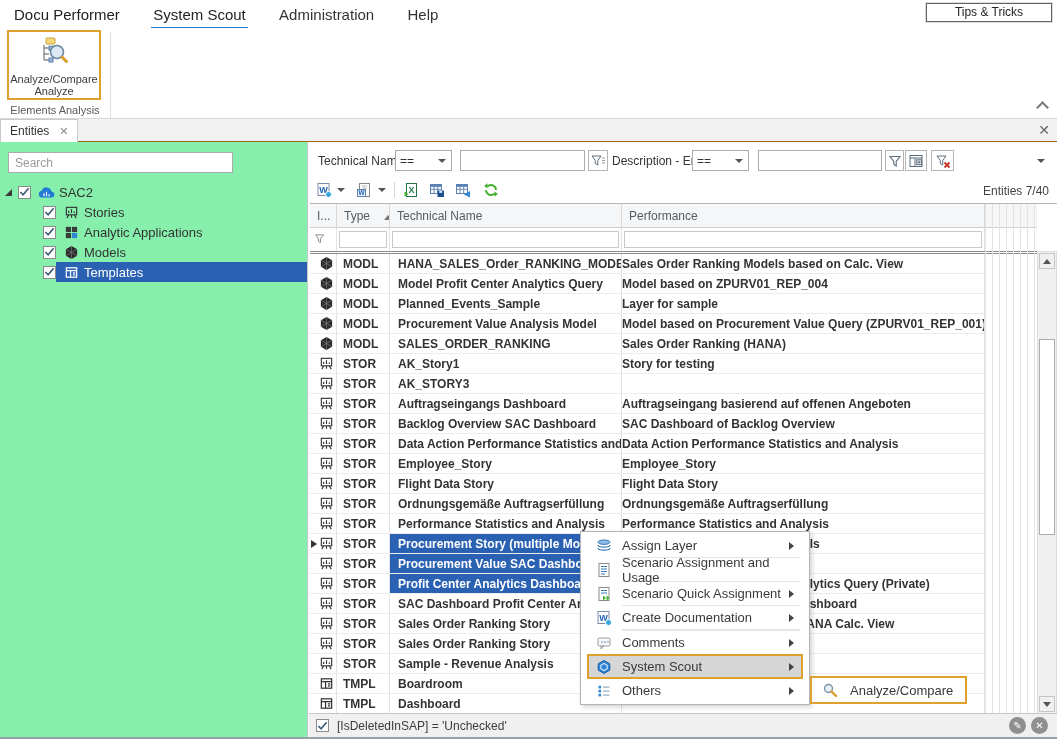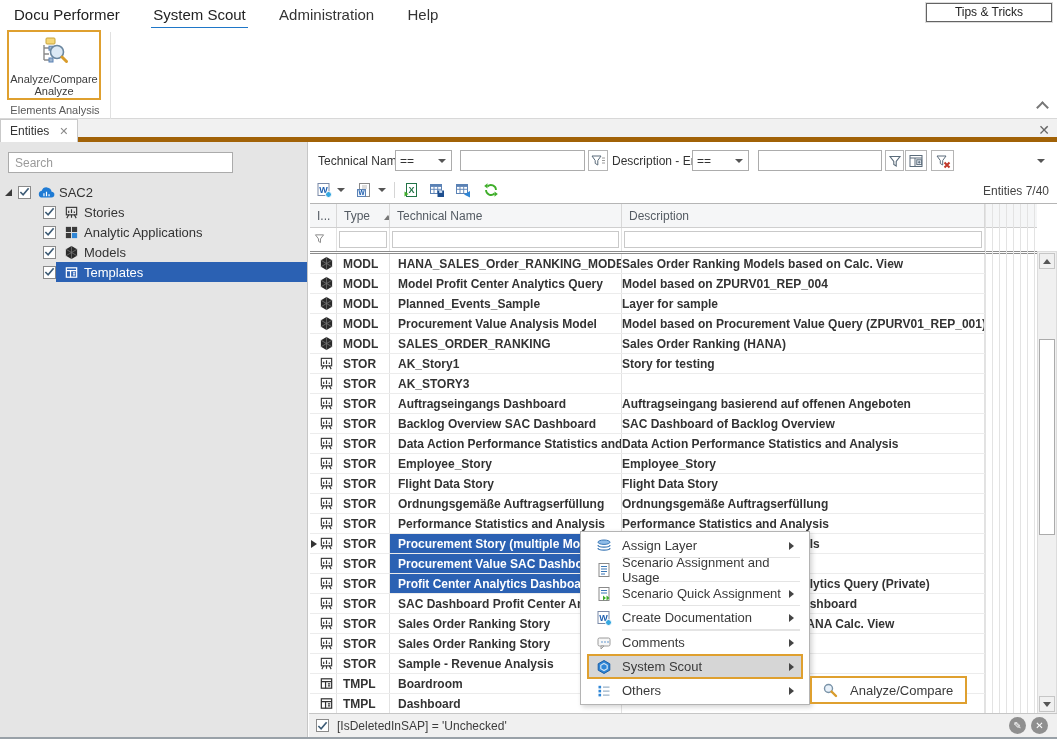--- a/index.html
+++ b/index.html
@@ -20,28 +20,28 @@
   .ribbon { position:absolute; left:0; top:28px; width:100%; height:91px; background:#fff; border-bottom:1px solid #d8d8d8; }
   .bigbtn { position:absolute; left:7px; top:2px; width:94px; height:70px; border:2px solid #dfa02f;
             background:#fff; text-align:center; padding-top:4px; }
   .bigbtn .blabel { font-size:11px; line-height:12px; color:#3c3c3c; margin-top:2px; }
   .groupsep { position:absolute; left:110px; top:4px; width:1px; height:99px; background:#e0e0e0; }
   .grouplabel { position:absolute; left:0; top:76px; width:110px; text-align:center; font-size:11px; color:#5a5a5a; }
   .chev-up { position:absolute; right:10px; bottom:6px; width:9px; height:9px; border-top:2px solid #777;
              border-right:2px solid #777; transform:rotate(-45deg); }
 
   
-  .tabrow { position:absolute; left:0; top:119px; width:100%; height:23px; background:#f1f1f1; border-bottom:5px solid #a16207; }
+  .tabrow { position:absolute; left:0; top:119px; width:100%; height:23px; background:#f1f1f1; border-bottom:1px solid #a16207; }
   .tab { position:absolute; left:0; top:0; height:23px; background:#fff; border:1px solid #c9c9c9; border-bottom:none;
          padding:4px 8px 0 9px; font-size:12px; color:#333; }
   .tab .x { color:#8a8a8a; font-size:11px; margin-left:10px; }
   .panel-close { position:absolute; right:7px; top:3px; font-size:14px; color:#666; line-height:16px; }
 
   
-  .leftpanel { position:absolute; left:0; top:142px; width:308px; height:597px; background:#e5e5e5; border-right:1px solid #c6c6c6; }
+  .leftpanel { position:absolute; left:0; top:142px; width:308px; height:597px; background:#86efac; border-right:1px solid #c6c6c6; }
   .search { position:absolute; left:8px; top:10px; width:225px; height:21px; border:1px solid #ababab; padding:2px 6px;
             font-size:12px; font-family:"Liberation Sans",sans-serif; color:#333; }
   .search::placeholder { color:#9a9a9a; }
   .tree { position:absolute; left:0; top:40px; right:0; }
   .trow-t { position:relative; height:20px; display:flex; align-items:center; font-size:13px; color:#333; }
   .expander { width:0; height:0; border-bottom:7px solid #3a3a3a; border-left:7px solid transparent; margin:0 6px 0 5px; }
   .cbx { width:13px; height:13px; border:1px solid #8a8a8a; background:#fff; display:inline-flex;
          align-items:center; justify-content:center; flex:0 0 13px; }
   .tree .icon16 { width:17px; display:inline-flex; justify-content:center; margin:0 4px 0 7px; }
   .tlabelwrap { display:flex; align-items:center; flex:1; height:100%; }
@@ -367,21 +367,21 @@
         </span>
       </div>
     <span class="count">Entities 7/40</span>
   </div>
 
   <div class="grid">
     <div class="ghead gridcols">
       <div class="hc">I...</div>
       <div class="hc"><span>Type</span><span class="sortarr"></span></div>
       <div class="hc">Technical Name</div>
-      <div class="hc">Description</div>
+      <div class="hc">Performance</div>
     </div>
     <div class="gfilter gridcols">
       <div class="fc">
           <span class="gfunnel"><svg width="13" height="13" viewBox="0 0 16 16">
               <path d="M3 3.5h10L9.2 8.5v4.5l-2.4-1.6V8.5z" fill="#fff" stroke="#8a8a8a" stroke-width="1.2"></path>
             </svg></span>
         </div>
       <div class="fc">
           <div class="fcell-box"></div>
         </div>

